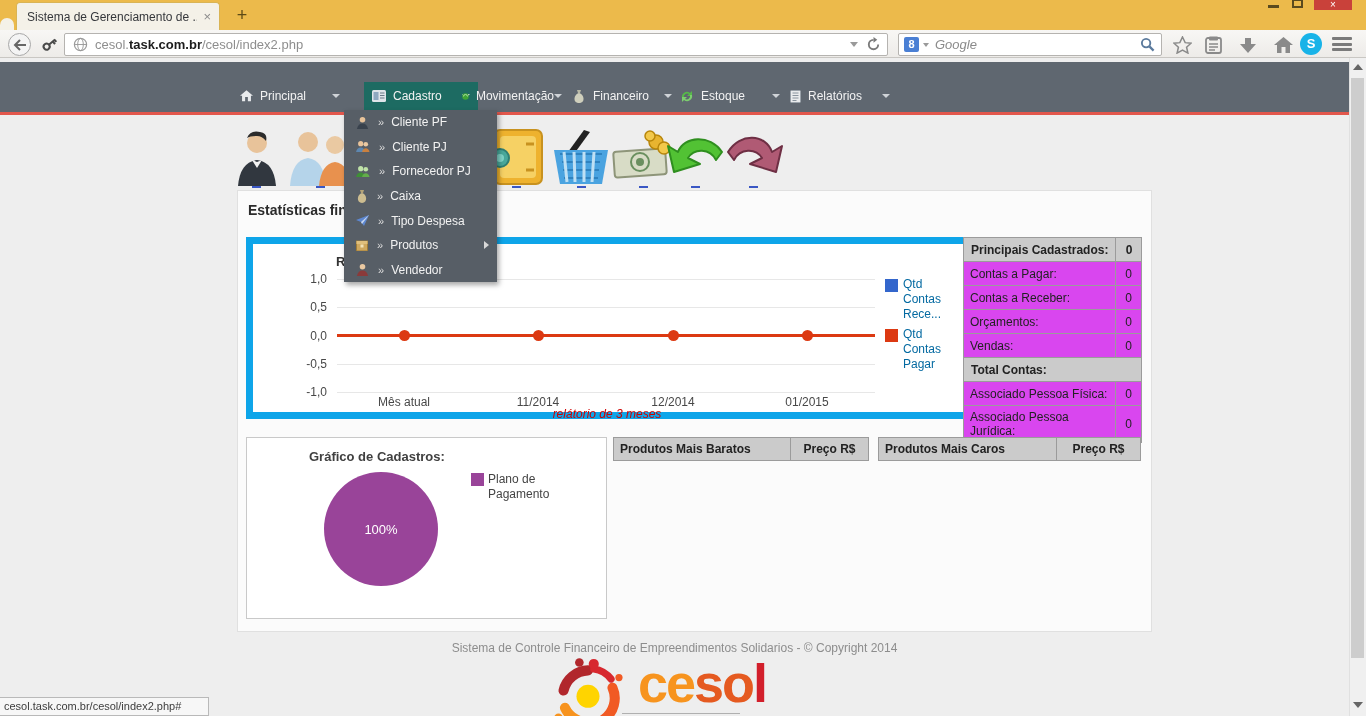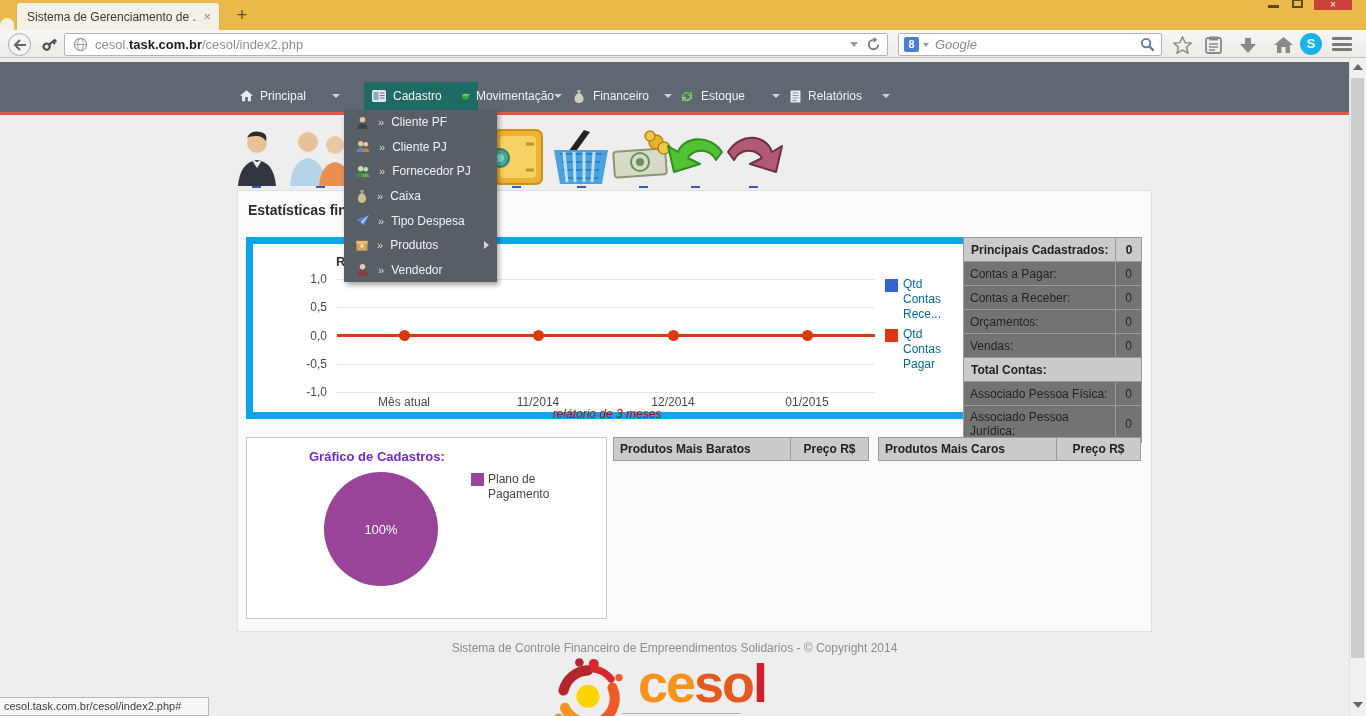--- a/index.html
+++ b/index.html
@@ -81,27 +81,27 @@
   .gline { position:absolute; left:84px; width:538px; height:1px; background:#e7e7e7; }
   .gline-zero { background:#5c5c5c; }
   .redseries { position:absolute; left:84px; width:538px; height:3px; background:#dc3912; }
   .reddot { position:absolute; width:11px; height:11px; border-radius:50%; background:#dc3912; }
   .xtick { position:absolute; top:151px; width:80px; text-align:center; font-size:12px; color:#484848; }
   .leg-sq { position:absolute; width:13px; height:13px; }
   .leg-txt { position:absolute; width:54px; font-size:12px; color:#0369a1; line-height:15px; }
   .chart-caption { position:absolute; left:0; top:163px; width:708px; text-align:center; font-size:12px; font-style:italic; color:#cc0000; }
 
   table.stats { position:absolute; left:963px; top:237px; border-collapse:collapse; }
-  table.stats td { border:1px solid #9b9b9b; font-size:12px; color:#222; padding:4px 6px; background:#737373; height:24px; }
+  table.stats td { border:1px solid #9b9b9b; font-size:12px; color:#222; padding:4px 6px; background:#d946ef; height:24px; }
   table.stats td.val { width:26px; text-align:center; }
   table.stats tr.hdr td { background:#cbcbcb; font-weight:bold;padding-left:7px; }
   table.stats td.lbl { width:152px; }
 
   .piepanel { left:246px; top:437px; width:361px; height:182px; background:#ffffff; border:1px solid #c9c9c9; }
-  .pie-title { position:absolute; left:62px; top:11px; font-size:13px; font-weight:bold; color:#6d28d9; }
+  .pie-title { position:absolute; left:62px; top:11px; font-size:13px; font-weight:bold; color:#404040; }
   .pie-circle { position:absolute; left:77px; top:34px; width:114px; height:114px; border-radius:50%; background:#994499;
     display:flex; align-items:center; justify-content:center; color:#fff; font-size:13px; }
   .pie-leg-sq { position:absolute; left:224px; top:35px; width:13px; height:13px; background:#994499; }
   .pie-leg-txt { position:absolute; left:241px; top:34px; width:72px; font-size:12px; color:#444; line-height:15px; }
 
   table.prod { position:absolute; border-collapse:collapse; }
   table.prod td { background:#cbcbcb; border:1px solid #9b9b9b; font-size:12px; font-weight:bold; color:#222; height:23px; padding:3px 6px; }
   table.prod td.price { text-align:center; }
 
   

